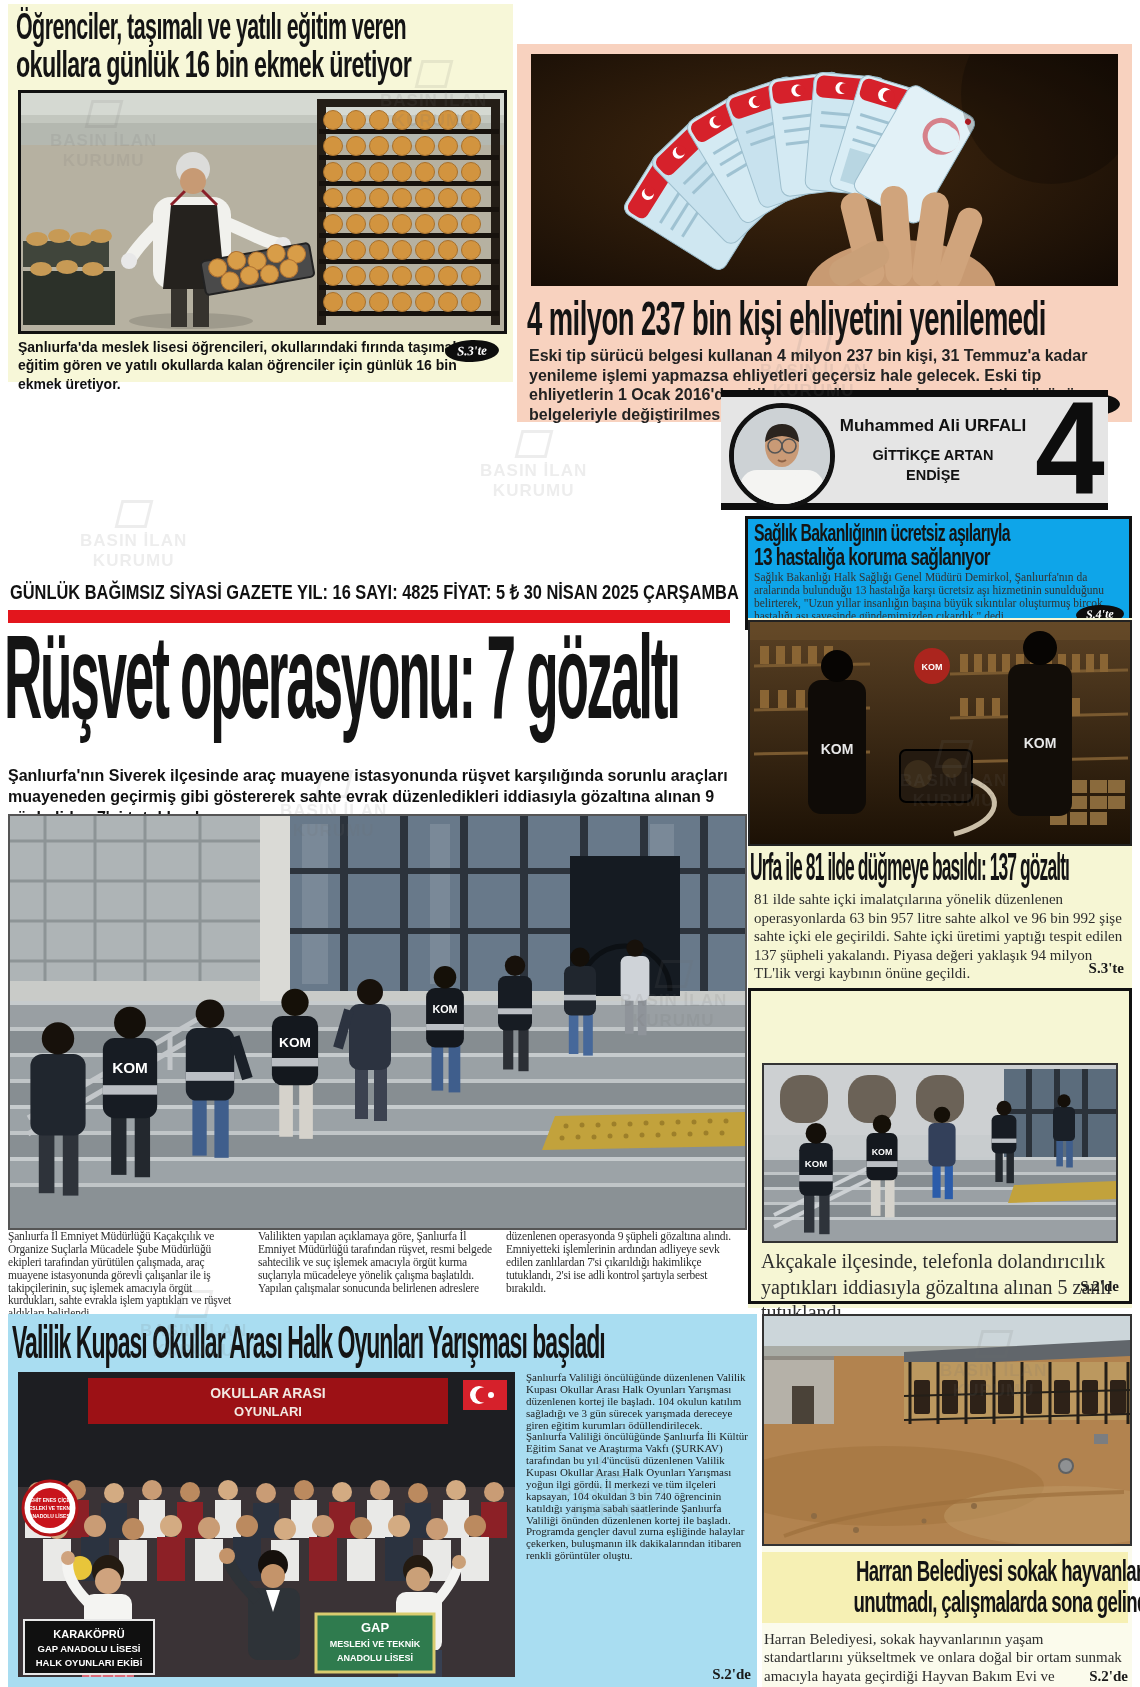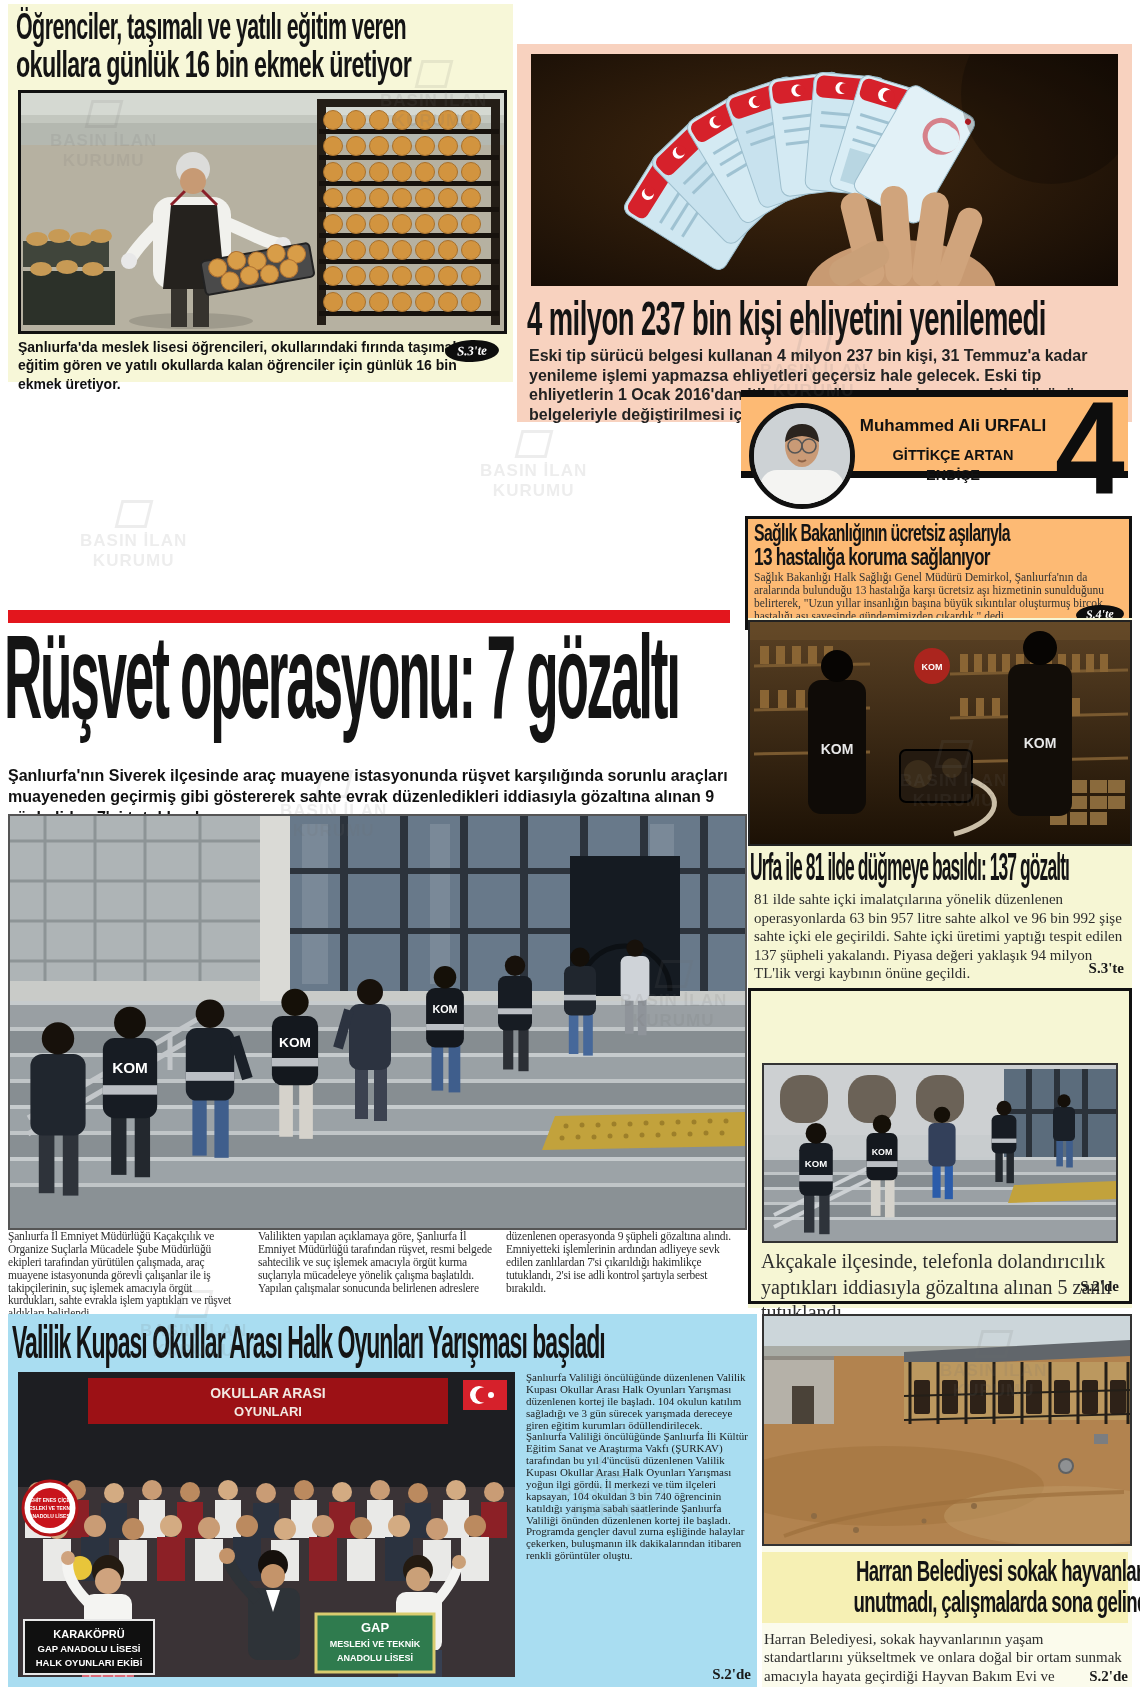--- a/index.html
+++ b/index.html
@@ -268,21 +268,21 @@
       </svg>
     </div>
     <div class="abs hl" style="left:10px;top:250px;font-size:49px;">
       <span class="sqz" style="transform:scaleX(.56);">4 milyon 237 bin kişi ehliyetini yenilemedi</span>
     </div>
     <div class="abs" style="left:12px;top:302px;width:588px;font-weight:bold;font-size:16px;line-height:1.22;color:#222;">Eski tip sürücü belgesi kullanan 4 milyon 237 bin kişi, 31 Temmuz'a kadar yenileme işlemi yapmazsa ehliyetleri geçersiz hale gelecek. Eski tip ehliyetlerin  1 Ocak 2016'dan itibaren verilmeye başlanan yeni tip sürücü belgeleriyle değiştirilmesi için tanınan süre 31 Temmuz 2025'te sona erecek.</div>
     <span class="oval abs" style="right:12px;bottom:6px;">S.4'te</span>
   </div>
 
 
-  <div class="abs" style="left:741px;top:390px;width:387px;height:88px;background:#fdba74;">
+  <div class="abs" style="left:721px;top:390px;width:387px;height:120px;background:#e5e5e5;">
     <div class="abs bar" style="left:0;top:0;width:100%;height:7px;"></div>
     <div class="abs bar" style="left:0;bottom:0;width:100%;height:7px;"></div>
     <div class="abs" style="left:8px;top:13px;width:96px;height:96px;border-radius:50%;border:5px solid #111;overflow:hidden;background:#cfd3d6;">
       <svg width="96" height="96" viewBox="0 0 96 96">
         <rect width="96" height="96" fill="#cdd2d5"></rect>
         <rect x="6" y="62" width="84" height="36" rx="17" fill="#f4f4f2"></rect>
         <path d="M30 64 Q48 78 66 64 L66 96 L30 96 Z" fill="#f4f4f2"></path>
         <ellipse cx="48" cy="38" rx="17" ry="21" fill="#c99a76"></ellipse>
         <path d="M31 34 Q32 16 48 16 Q64 16 65 34 Q56 28 48 28 Q40 28 31 34 Z" fill="#2a241f"></path>
         <circle cx="41" cy="38" r="7" fill="none" stroke="#555" stroke-width="1.6"></circle>
@@ -294,29 +294,32 @@
     <div class="abs" style="left:112px;top:26px;width:200px;text-align:center;font-weight:bold;font-size:17px;color:#111;">Muhammed Ali URFALI</div>
     <div class="abs" style="left:112px;top:56px;width:200px;text-align:center;font-weight:bold;font-size:14.5px;line-height:1.35;color:#111;">
       <div>GİTTİKÇE ARTAN</div>
       <div>ENDİŞE</div>
     </div>
     <div class="abs" style="right:0px;top:-8px;font-weight:bold;font-size:132px;line-height:1;color:#0d0d0d;">
       <span class="sqz" style="transform:scaleX(.95);">4</span>
     </div>
   </div>
 
-  <div class="abs" style="left:745px;top:516px;width:387px;height:114px;background:#fdba74;border:3px solid #111;box-sizing:border-box;">
+  <div class="abs" style="left:745px;top:516px;width:387px;height:114px;background:#0ea5e9;border:3px solid #111;box-sizing:border-box;">
     <div class="abs hl" style="left:6px;top:2px;font-size:24px;">
       <div><span class="sqz" style="transform:scaleX(.66);">Sağlık Bakanlığının ücretsiz aşılarıyla</span></div>
       <div><span class="sqz" style="transform:scaleX(.72);">13 hastalığa koruma sağlanıyor</span></div>
     </div>
     <div class="abs serif" style="left:6px;top:52px;width:368px;font-size:11.5px;line-height:1.13;color:#333;">Sağlık Bakanlığı Halk Sağlığı Genel Müdürü Demirkol, Şanlıurfa'nın da aralarında bulunduğu 13 hastalığa karşı ücretsiz aşı hizmetinin sunulduğunu belirterek, "Uzun yıllar insanlığın başına büyük sıkıntılar oluşturmuş birçok hastalığı aşı sayesinde gündemimizden çıkardık." dedi.</div>
     <span class="oval abs" style="right:5px;bottom:3px;padding:2px 10px;font-size:12px;">S.4'te</span>
   </div>
 
+  <div class="abs" style="left:10px;top:578px;font-weight:bold;font-size:20px;color:#111;">
+    <span class="sqz" style="transform:scaleX(.82);">GÜNLÜK BAĞIMSIZ SİYASİ GAZETE  YIL: 16  SAYI: 4825  FİYAT: 5 ₺   30 NİSAN 2025 ÇARŞAMBA</span>
+  </div>
   <div class="abs" style="left:8px;top:610px;width:722px;height:13px;background:#e3161d;"></div>
 
   <div class="abs hl" style="left:4px;top:620px;font-size:118px;line-height:.98;">
     <span class="sqz" style="transform:scaleX(.45);letter-spacing:-5px;">Rüşvet operasyonu: 7 gözaltı</span>
   </div>
   <div class="abs" style="left:8px;top:766px;width:735px;font-weight:bold;font-size:16px;line-height:1.3;color:#111;">Şanlıurfa'nın Siverek ilçesinde araç muayene istasyonunda rüşvet karşılığında sorunlu araçları muayeneden geçirmiş gibi göstererek sahte evrak düzenledikleri iddiasıyla gözaltına alınan 9 şüpheliden 7'si tutuklandı.</div>
 
   <div class="abs" style="left:8px;top:814px;width:735px;height:412px;border:2px solid #555;box-sizing:content-box;background:#b9bec2;">
     <svg width="735" height="412" viewBox="0 0 735 412">
       <rect width="735" height="412" fill="#b9bec2"></rect>

